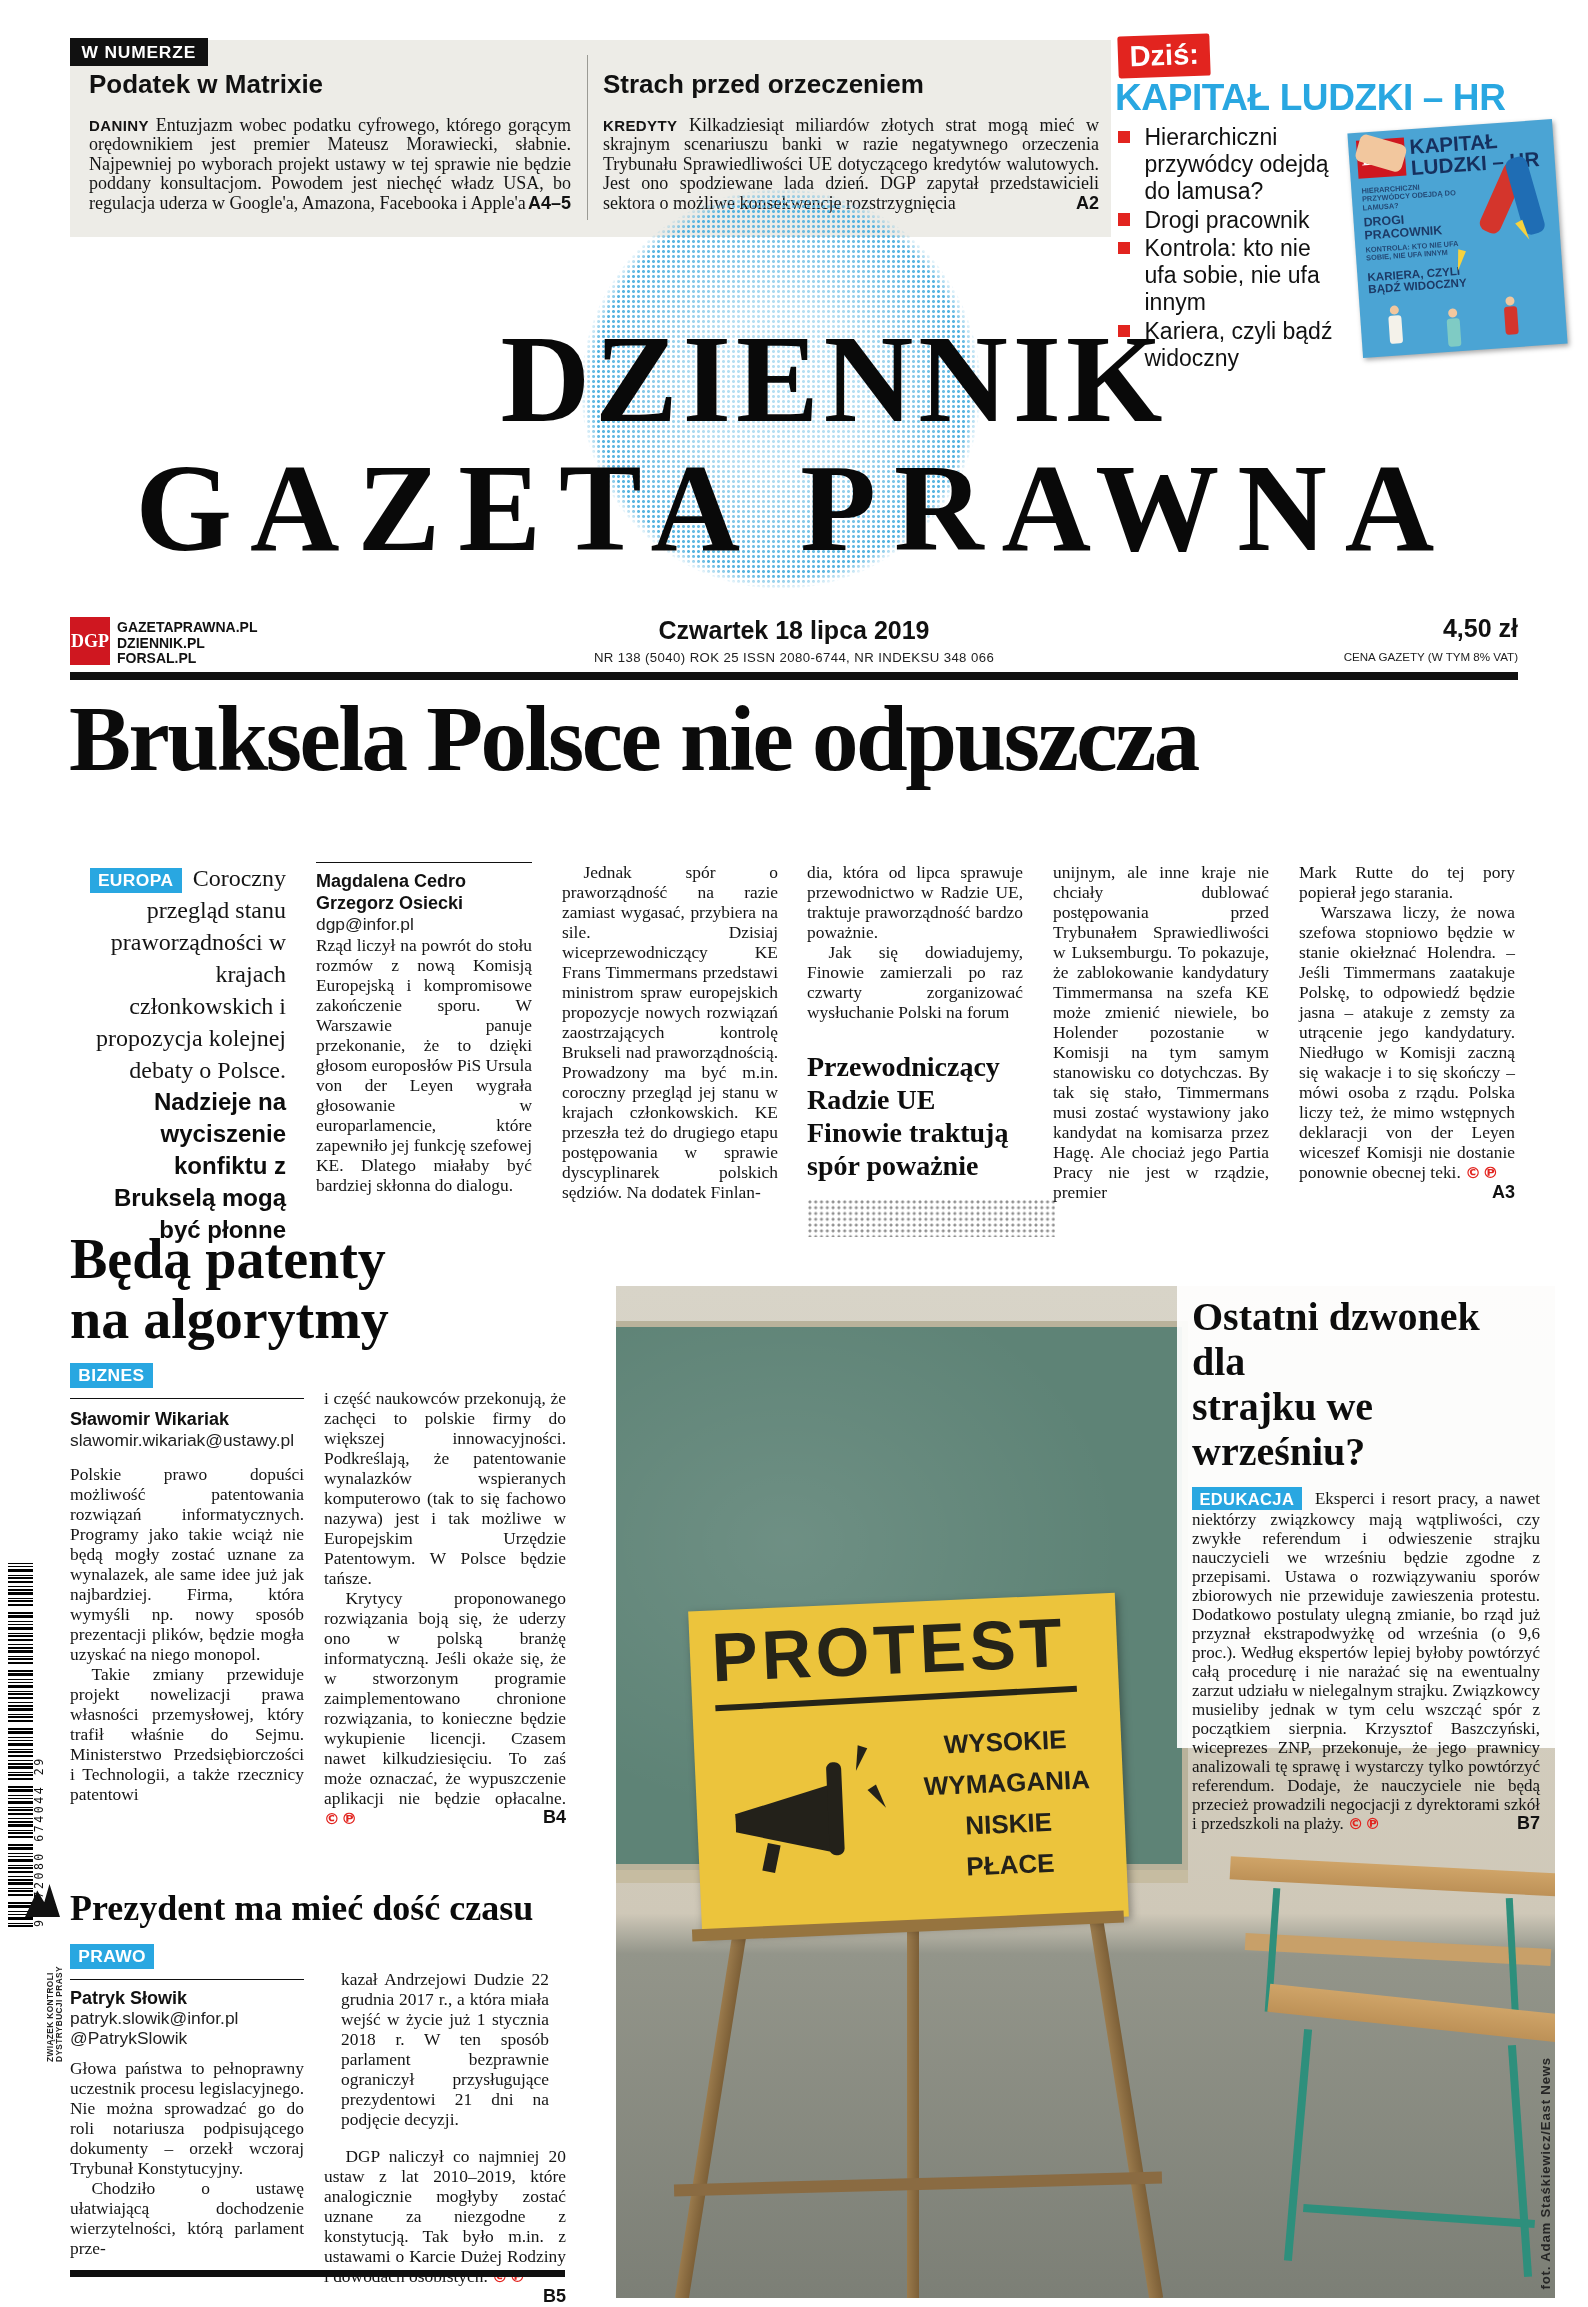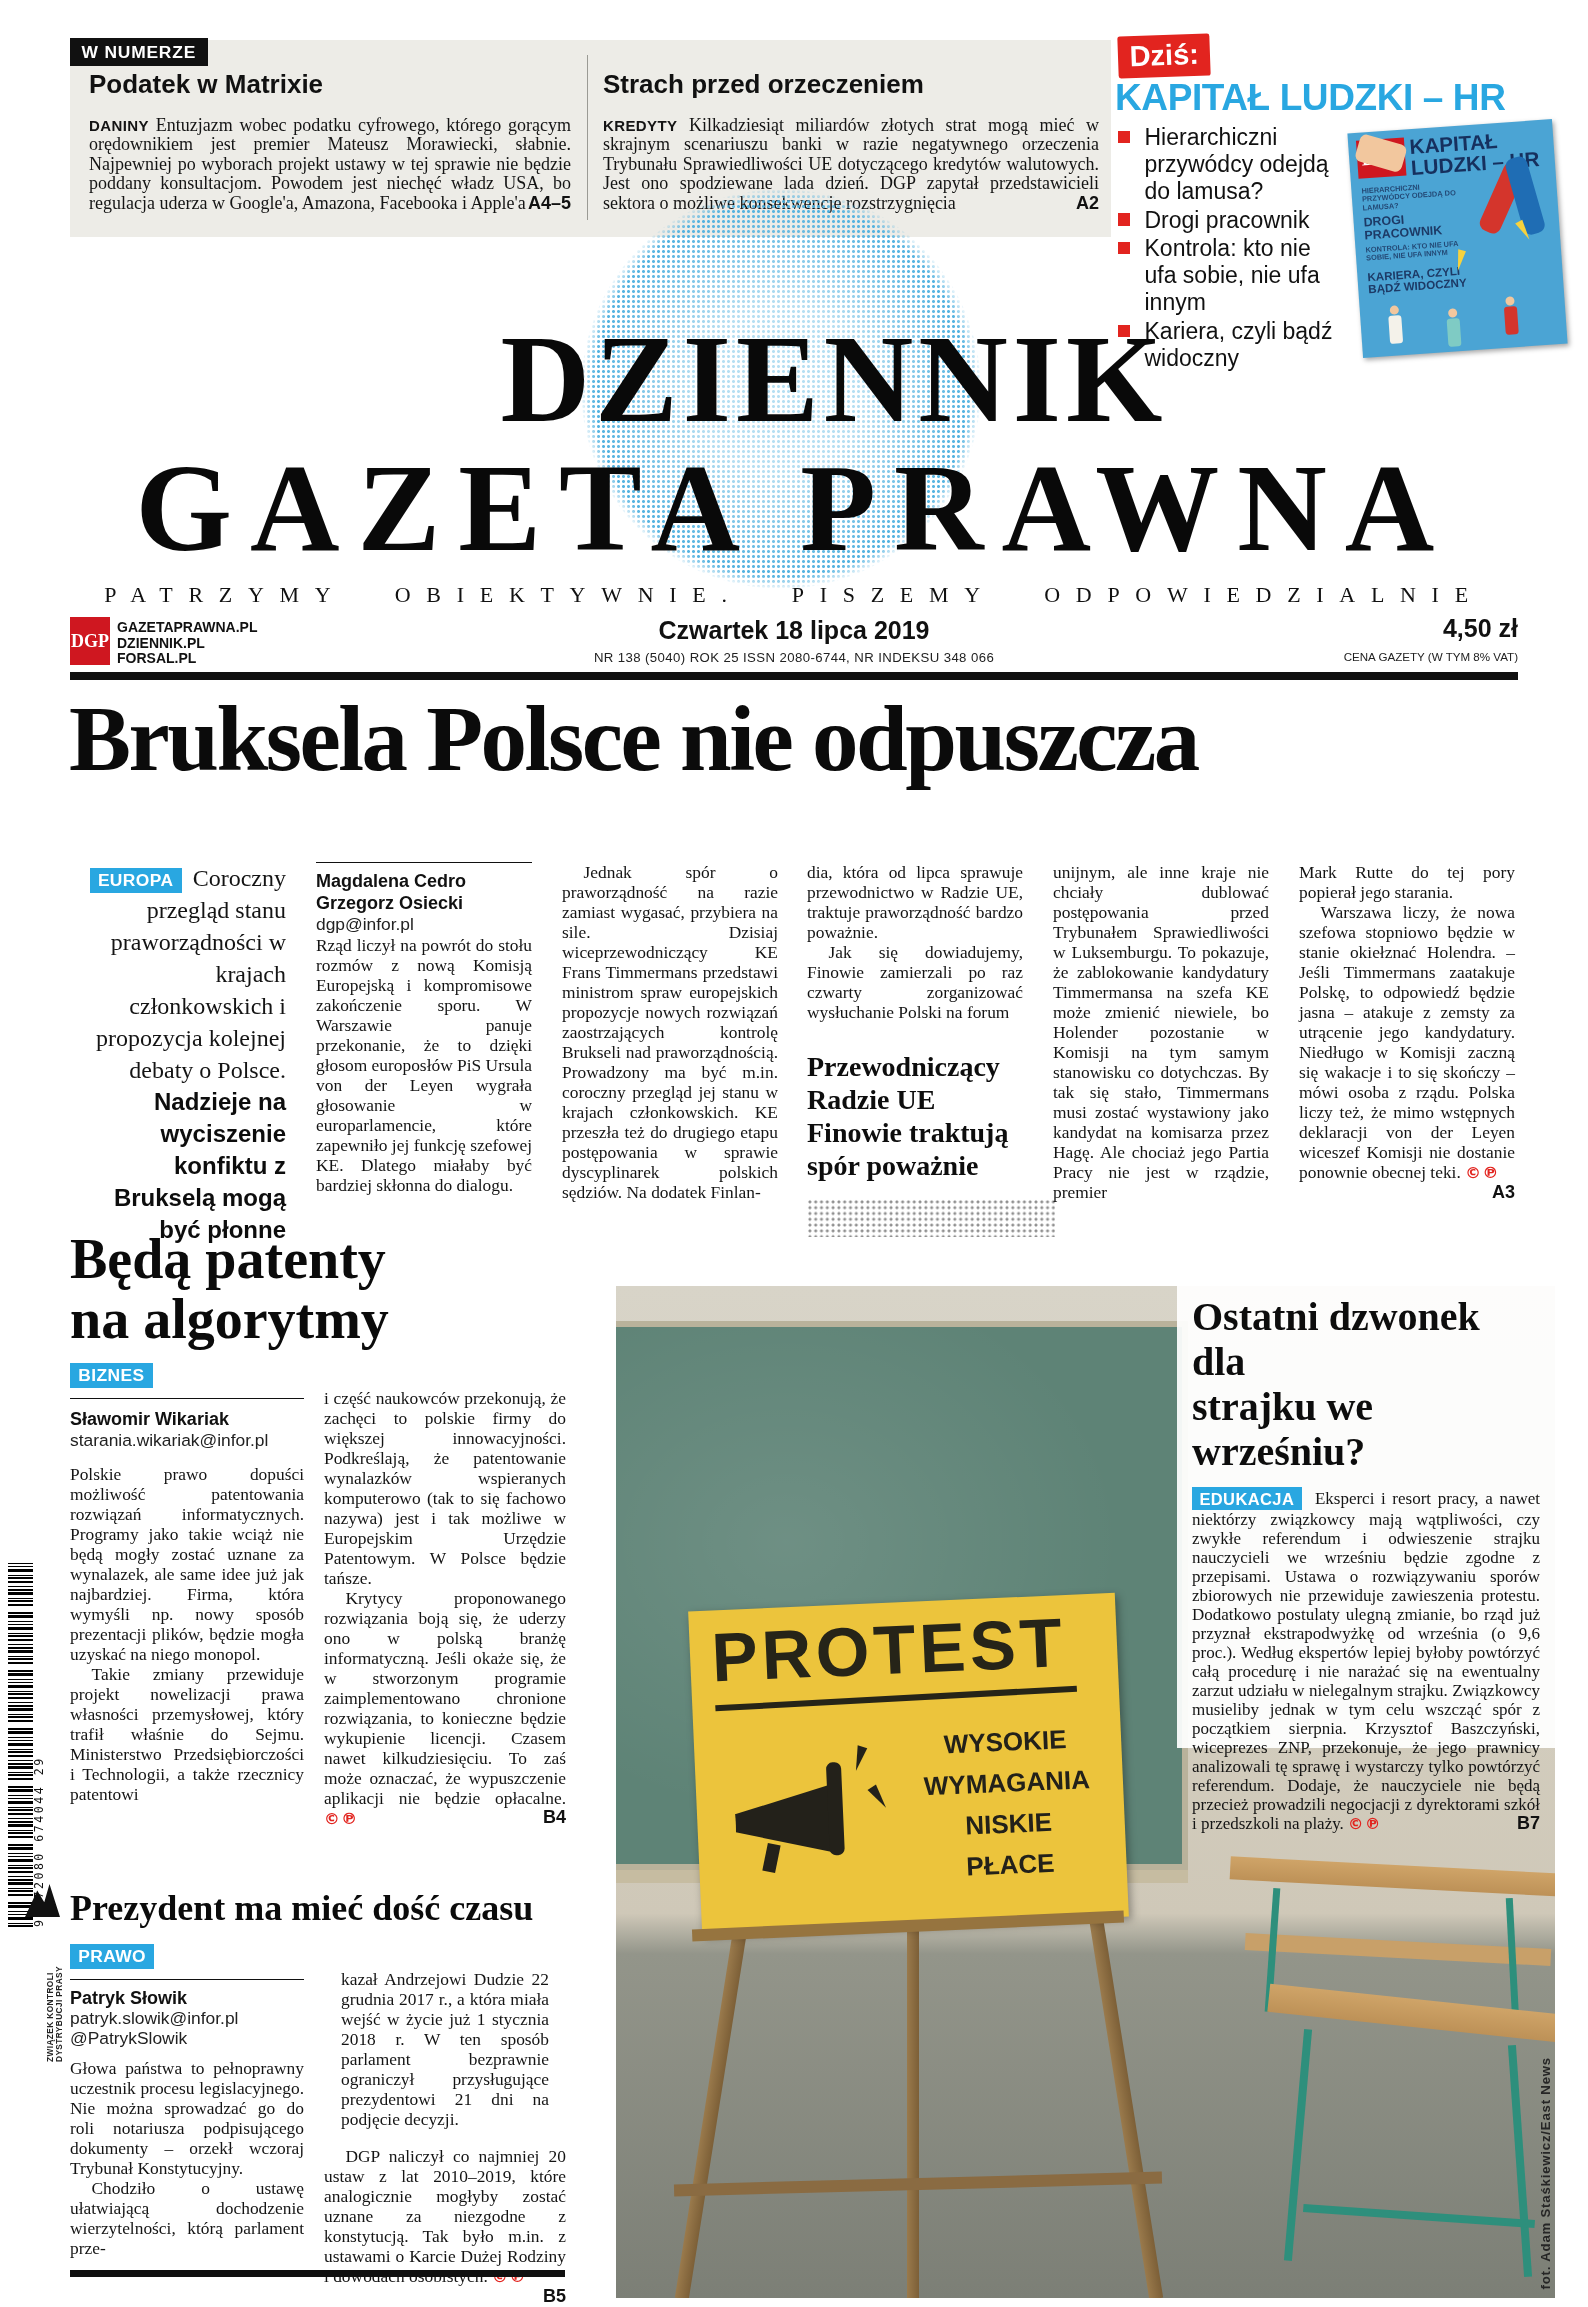--- a/index.html
+++ b/index.html
@@ -206,21 +206,20 @@
     <div class="bolt" id="bolt1" style="left:99px;top:124px;"></div>
     <div class="bolt" id="bolt2" style="left:165px;top:99px;"></div>
     <div id="person1" class="person"></div>
     <div id="person2" class="person"></div>
     <div id="person3" class="person"></div>
   </div>
 
   <div id="globe" class="abs"></div>
   <div id="mast1" class="abs mast-line">DZIENNIK</div>
   <div id="mast2" class="abs mast-line">GAZETA PRAWNA</div>
-  <div id="tagline" class="abs">PATRZYMY OBIEKTYWNIE. PISZEMY ODPOWIEDZIALNIE</div>
 
   <div id="dgp-logo" class="abs">DGP</div>
   <div id="sites" class="abs">
     <div>GAZETAPRAWNA.PL</div>
     <div>DZIENNIK.PL</div>
     <div>FORSAL.PL</div>
   </div>
   <div id="date" class="abs">Czwartek 18 lipca 2019</div>
   <div id="issue" class="abs">NR 138 (5040) ROK 25 ISSN 2080-6744, NR INDEKSU 348 066</div>
   <div id="price" class="abs">4,50 zł</div>
@@ -256,21 +255,21 @@
 
   <div id="lc6" class="abs lead-col">
     <p class="bodytext justify" style="margin:0;">Mark Rutte do tej pory popierał jego starania.</p>
     <p class="bodytext justify indent" style="margin:0;"><span>Warszawa liczy, że nowa szefowa stopniowo będzie w stanie okiełznać Holendra. – Jeśli Timmermans zaatakuje Polskę, to odpowiedź będzie jasna – atakuje z zemsty za utrącenie jego kandydatury. Niedługo w Komisji zaczną się wakacje i to się skończy – mówi osoba z rządu. Polska liczy też, że mimo wstępnych deklaracji von der Leyen wiceszef Komisji nie dostanie ponownie obecnej teki. </span><span class="cp">©℗</span><span class="pageref">A3</span></p>
   </div>
 
   <h2 id="pat-headline" class="abs" style="margin:0;"><span>Będą patenty</span><br><span>na algorytmy</span></h2>
   <div id="pat-badge" class="abs badge">BIZNES</div>
   <div id="pat-rule" class="abs hairline"></div>
   <div id="pat-author" class="abs byline-name">Sławomir Wikariak</div>
-  <div id="pat-mail" class="abs byline-mail">starania.wikariak@infor.pl</div>
+  <div id="pat-mail" class="abs byline-mail">slawomir.wikariak@ustawy.pl</div>
   <div id="pat-c1" class="abs">
     <p class="bodytext justify" style="margin:0;">Polskie prawo dopuści możliwość patentowania rozwiązań informatycznych. Programy jako takie wciąż nie będą mogły zostać uznane za wynalazek, ale same idee już jak najbardziej. Firma, która wymyśli np. nowy sposób prezentacji plików, będzie mogła uzyskać na niego monopol.</p>
     <p class="bodytext justify indent" style="margin:0;">Takie zmiany przewiduje projekt nowelizacji prawa własności przemysłowej, który trafił właśnie do Sejmu. Ministerstwo Przedsiębiorczości i Technologii, a także rzecznicy patentowi</p>
   </div>
   <div id="pat-c2" class="abs">
     <p class="bodytext justify" style="margin:0;">i część naukowców przekonują, że zachęci to polskie firmy do większej innowacyjności. Podkreślają, że patentowanie wynalazków wspieranych komputerowo (tak to się fachowo nazywa) jest i tak możliwe w Europejskim Urzędzie Patentowym. W Polsce będzie tańsze.</p>
     <p class="bodytext justify indent" style="margin:0;"><span>Krytycy proponowanego rozwiązania boją się, że uderzy ono w polską branżę informatyczną. Jeśli okaże się, że w stworzonym programie zaimplementowano chronione rozwiązania, to konieczne będzie wykupienie licencji. Czasem nawet kilkudziesięciu. To zaś może oznaczać, że wypuszczenie aplikacji nie będzie opłacalne. </span><span class="cp">©℗</span><span class="pageref">B4</span></p>
   </div>
 
   <h2 id="pres-headline" class="abs" style="margin:0;">Prezydent ma mieć dość czasu</h2>

